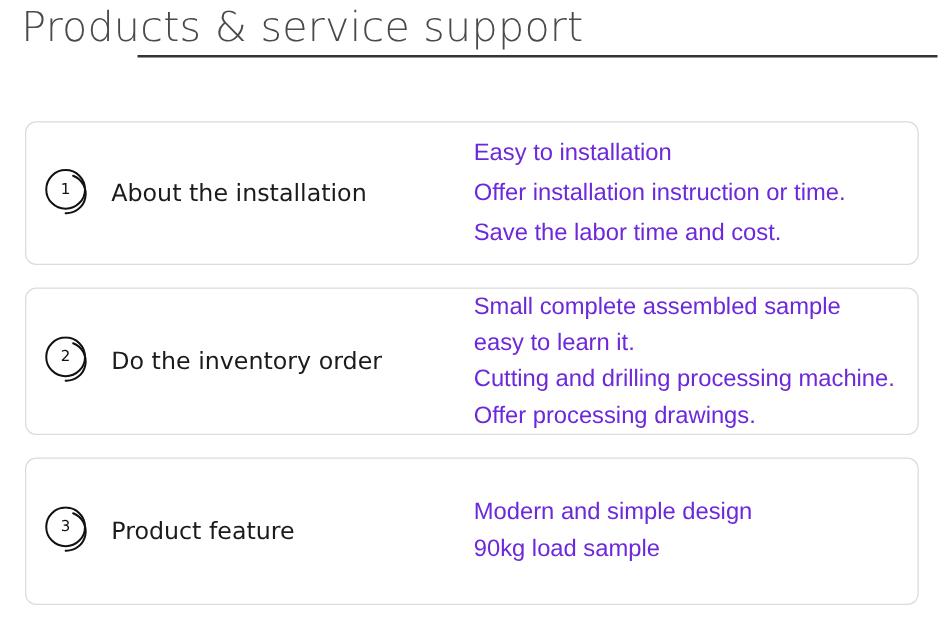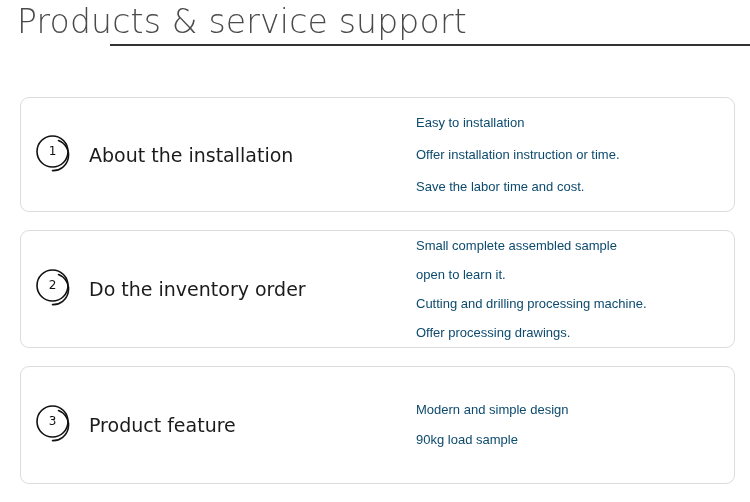--- a/index.html
+++ b/index.html
@@ -106,25 +106,24 @@
     font-weight: 400;
     white-space: nowrap;
     text-align: center;
   }
 
   .card-right {
     flex: 1 1 auto;
     padding-right: 10px;
   }
   .detail-line {
-    font-size: 13px;
-    color: #0c4a6e;
+    font-size: 19px;
+    color: #6d28d9;
     font-family: "Liberation Sans", sans-serif;
     white-space: nowrap;
-    margin-left: 37px;
   }
   .card-1 .detail-line { line-height: 32px; }
   .card-2 .detail-line { line-height: 29px; }
   .card-3 .detail-line { line-height: 30px; }
 </style>
 </head>
 <body>
 
 <div class="page-header">
   <div class="page-title">Products &amp; service support</div>
@@ -157,21 +156,21 @@
         <svg viewBox="0 0 40 40">
           <circle cx="16.5" cy="16.5" r="15.5" fill="none" stroke="#111111" stroke-width="1.6"></circle>
           <path d="M 22.5 5.6 A 15.5 15.5 0 0 1 16.5 35.6" fill="none" stroke="#111111" stroke-width="1.6" stroke-linecap="round"></path>
         </svg>
         <div class="badge-num">2</div>
       </div>
       <div class="card-label">Do the inventory order</div>
     </div>
     <div class="card-right">
       <div class="detail-line">Small complete assembled sample</div>
-      <div class="detail-line">open to learn it.</div>
+      <div class="detail-line">easy to learn it.</div>
       <div class="detail-line">Cutting and drilling processing machine.</div>
       <div class="detail-line">Offer processing drawings.</div>
     </div>
   </div>
 
   <div class="card card-3">
     <div class="card-left">
       <div class="badge">
         <svg viewBox="0 0 40 40">
           <circle cx="16.5" cy="16.5" r="15.5" fill="none" stroke="#111111" stroke-width="1.6"></circle>

